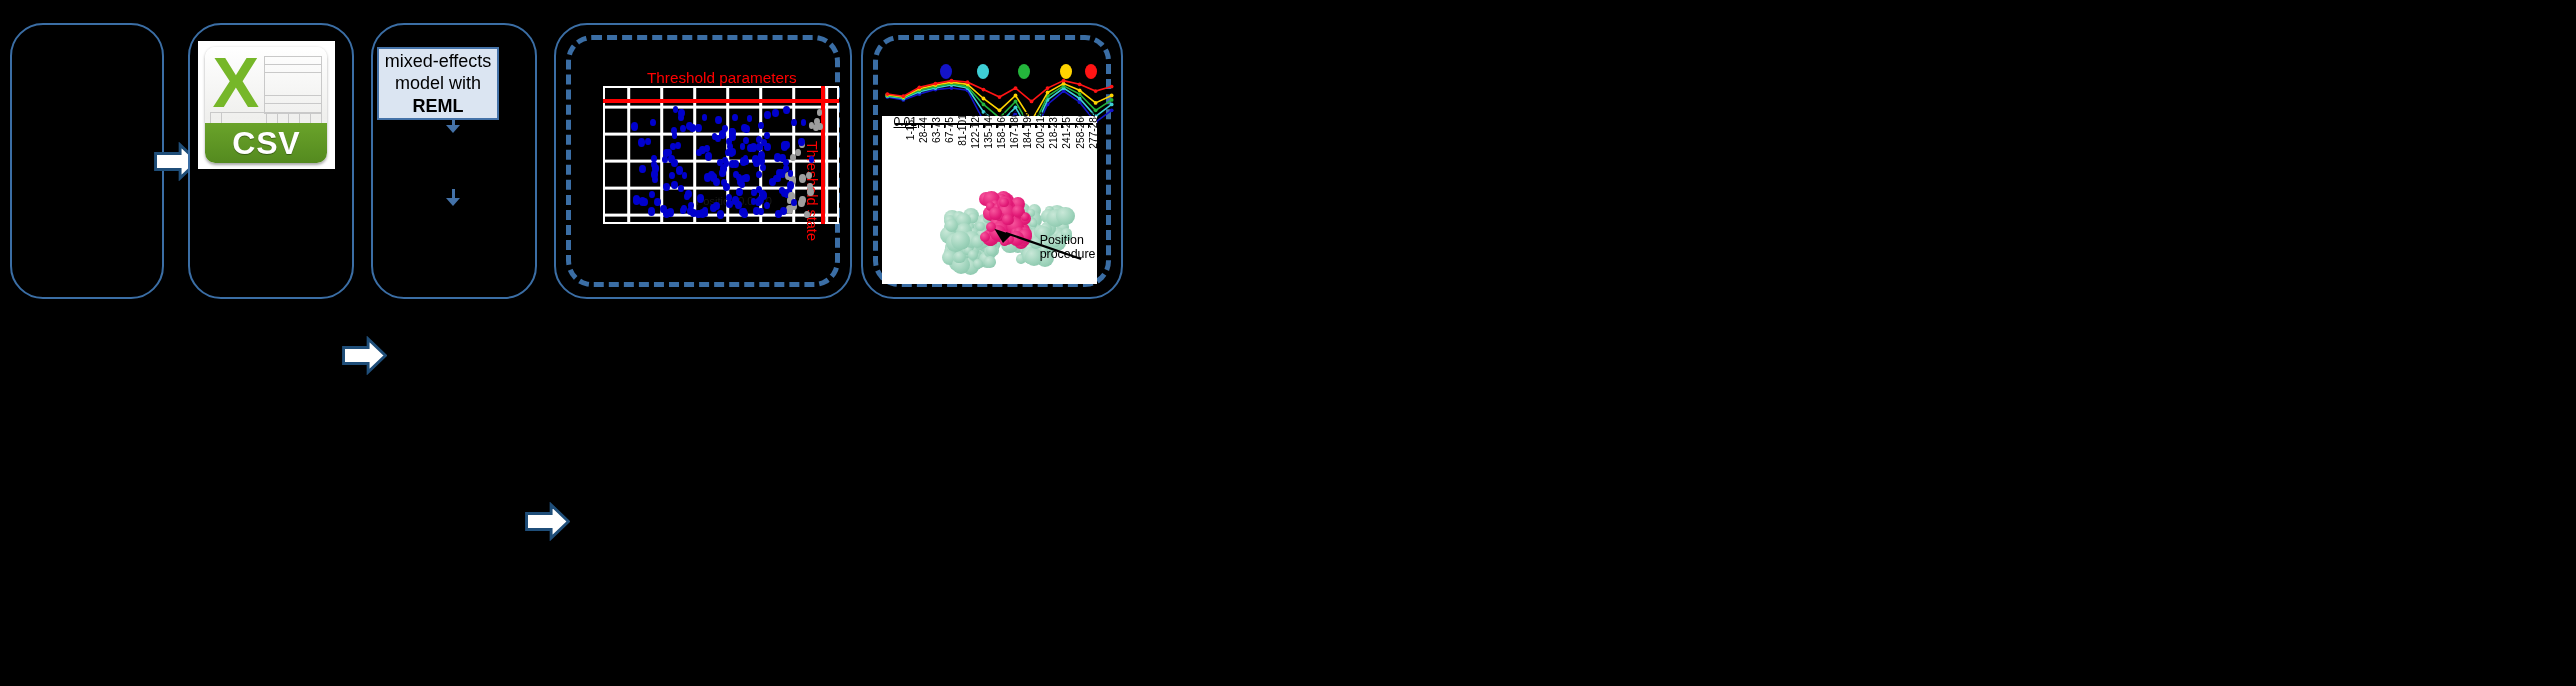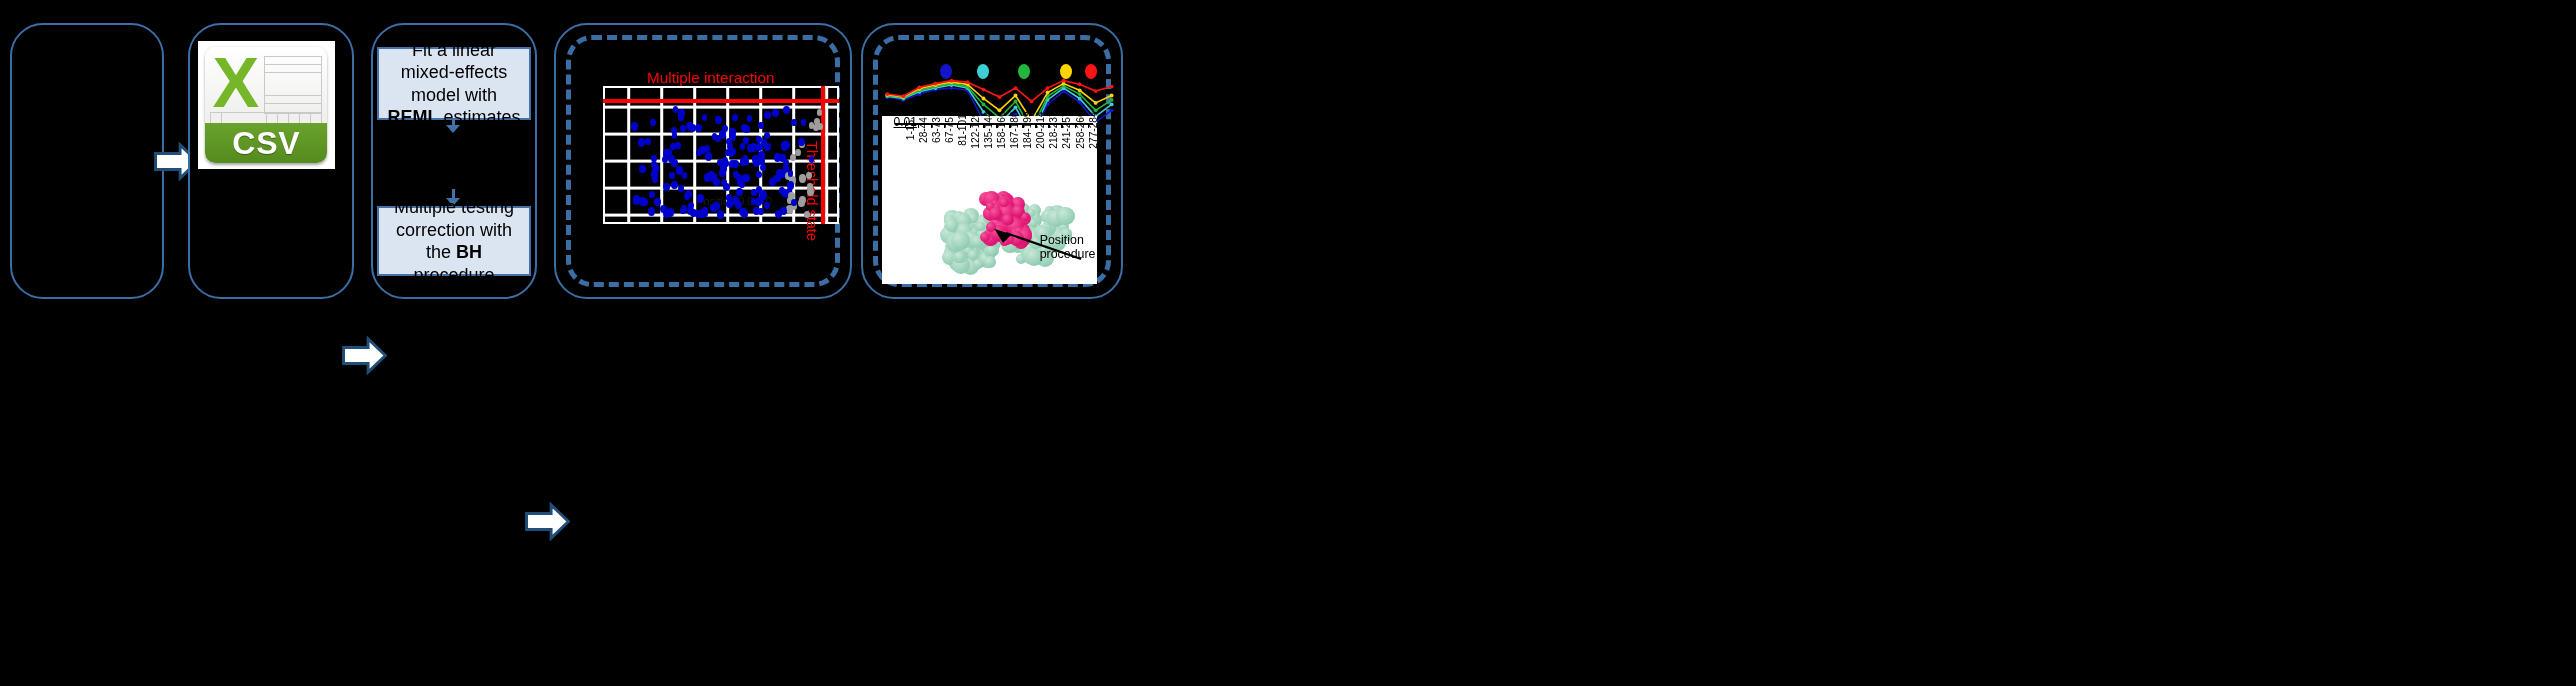--- a/index.html
+++ b/index.html
@@ -44,21 +44,21 @@
   .csv-band{position:absolute;left:0;right:0;bottom:0;height:34%;
             background:linear-gradient(180deg,#6aa32a 0%,#548a1f 100%);
             display:flex;align-items:center;justify-content:center;}
   .csv-band span{color:#fff;font-weight:bold;font-size:32px;letter-spacing:0.7px;
                  text-shadow:0 0.7px 0.7px rgba(0,0,0,.35);}
 
   
   .pbox{position:absolute;background:#dbe5f2;border:2.2px solid #4472a8;box-sizing:border-box;
         color:#000;text-align:center;display:flex;align-items:center;justify-content:center;
         font-size:18px;line-height:1.25;padding:2.9px 4.4px;}
-  #pbox-1{left:377px; top:47px;  width:154px; height:73px;}
+  #pbox-1{left:377px; top:47px;  width:122px; height:73px;}
   #pbox-2{left:377px; top:134px; width:154px; height:55px;}
   #pbox-3{left:377px; top:206px; width:154px; height:70px;}
   .pbox b{font-weight:bold;}
 
   
   .vconn{position:absolute;width:2.9px;background:#4472a8;left:452px;}
   #vconn-1{top:119px;height:7.3px;}
   #vconn-2{top:189px;height:10.2px;}
   .vtip{position:absolute;left:446px;width:0;height:0;
         border-left:7.3px solid transparent;border-right:7.3px solid transparent;
@@ -149,37 +149,34 @@
 
   <div class="pbox" id="pbox-1">
     <span><span>Fit a linear mixed-effects model with </span><b>REML</b><span> estimates</span></span>
   </div>
   <div class="vconn" id="vconn-1"></div>
   <div class="vtip" id="vtip-1"></div>
 
   <div class="vconn" id="vconn-2"></div>
   <div class="vtip" id="vtip-2"></div>
 
-  <div class="pbox" id="pbox-3">
-    <span><span>Multiple testing correction with the </span><b>BH</b><span> procedure</span></span>
-  </div>
 
   <div class="barrow" style="left:525px;top:502px;">
     <svg width="45" height="39" viewBox="0 0 62 54">
       <polygon points="2,16 36,16 36,4 60,27 36,50 36,38 2,38" fill="#ffffff" stroke="#1f4e79" stroke-width="4"></polygon>
     </svg>
   </div>
 
   <div class="panel dashedinner" id="panel-4"></div>
 
   <div class="scatter">
     <div class="sc-grid"></div>
     <div class="sc-border"></div>
 
-    <div class="thr-label-h">Multiple interaction</div>
+    <div class="thr-label-h">Threshold parameters</div>
     <div class="thr-h"></div>
     <div class="thr-v"></div>
     <div class="thr-label-v">Threshold state</div>
 
     <div class="axis-ghost" style="left:93px;top:109px;">Position 0.0  0.0</div>
 
     <div id="sc-points">
         <div class="dot b" style="width: 6.5px; height: 8px; left: 173px; top: 83px;"></div>
         <div class="dot b" style="width: 5.8px; height: 7.3px; left: 133px; top: 88px;"></div>
         <div class="dot g" style="width: 7.3px; height: 8.7px; left: 183px; top: 119px;"></div>

